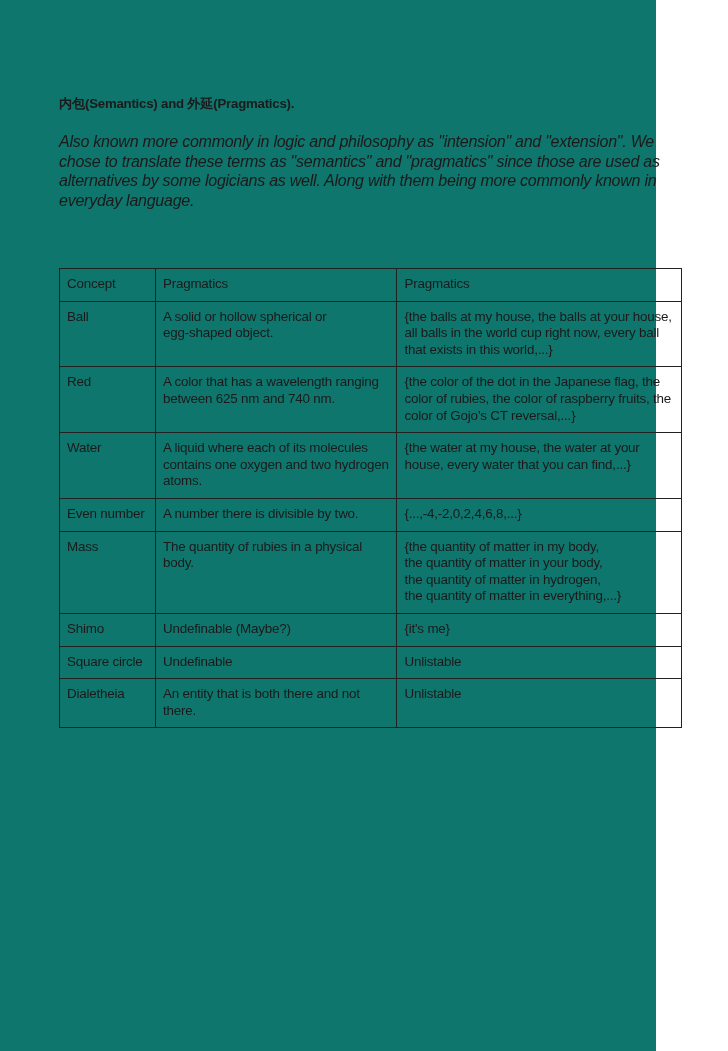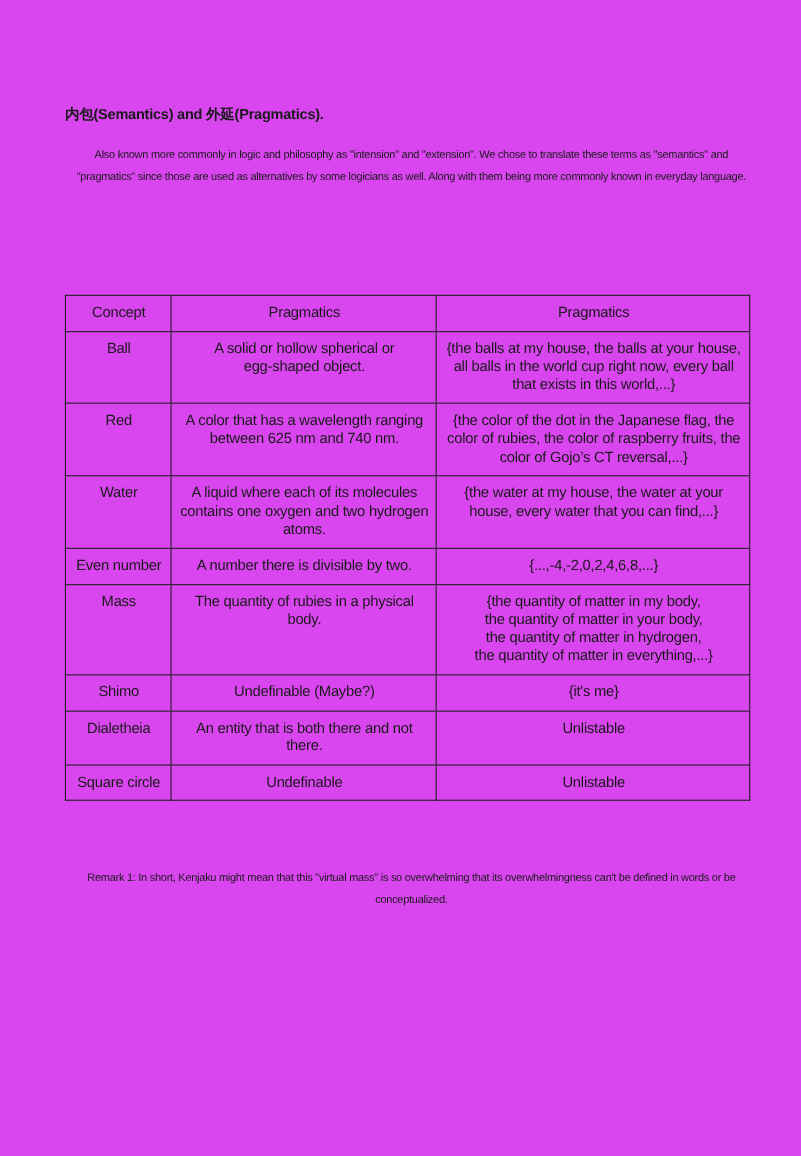--- a/index.html
+++ b/index.html
@@ -1,28 +1,28 @@
 <!DOCTYPE html>
 <html><head>
 <meta charset="utf-8">
 <style>
   html, body { margin: 0; padding: 0; background: #ffffff; }
   body {
     width: 728px; height: 1051px; position: relative; overflow: hidden;
     font-family: "Liberation Sans", "DejaVu Sans", sans-serif;
     color: #1a1a1a;
   }
-  .page { position: absolute; left: 0; top: 0; width: 728px; height: 1051px; background: #d946ef; text-align: center; }
+  .page { position: absolute; left: 0; top: 0; width: 656px; height: 1051px; background: #0f766e; }
   .title {
     position: absolute; left: 59px; top: 95px;
     font-size: 13.2px; font-weight: bold; letter-spacing: -0.2px;
   }
   .para {
     position: absolute; left: 59px; width: 630px;
-    font-size: 10px; line-height: 19.5px; letter-spacing: -0.25px;
+    font-size: 16px; line-height: 19.5px; letter-spacing: -0.25px; font-style: italic;
   }
   .p1 { top: 132px; }
   .p2 { top: 210px; }
   .r1 { top: 789px; }
   .r2 { top: 847px; }
   table.concepts {
     position: absolute; left: 59px; top: 268px;
     width: 623px; border-collapse: collapse;
     font-size: 13.4px; line-height: 16.6px; letter-spacing: -0.2px;
   }
@@ -84,26 +84,25 @@
 the quantity of matter in your body,
 the quantity of matter in hydrogen,
 the quantity of matter in everything,...}</td>
       </tr>
       <tr>
         <td class="cell-text">Shimo</td>
         <td class="cell-text">Undefinable (Maybe?)</td>
         <td class="cell-text">{it's me}</td>
       </tr>
       <tr>
-        <td class="cell-text">Dialetheia</td>
-        <td class="cell-text">An entity that is both there and not there.</td>
+        <td class="cell-text">Square circle</td>
+        <td class="cell-text">Undefinable</td>
         <td class="cell-text">Unlistable</td>
       </tr>
       <tr>
-        <td class="cell-text">Square circle</td>
-        <td class="cell-text">Undefinable</td>
+        <td class="cell-text">Dialetheia</td>
+        <td class="cell-text">An entity that is both there and not there.</td>
         <td class="cell-text">Unlistable</td>
       </tr>
     </tbody>
   </table>
 
-  <div class="para r1">Remark 1: In short, Kenjaku might mean that this "virtual mass" is so overwhelming that its overwhelmingness can't be defined in words or be conceptualized.</div>
 </div>
 
 </body></html>

